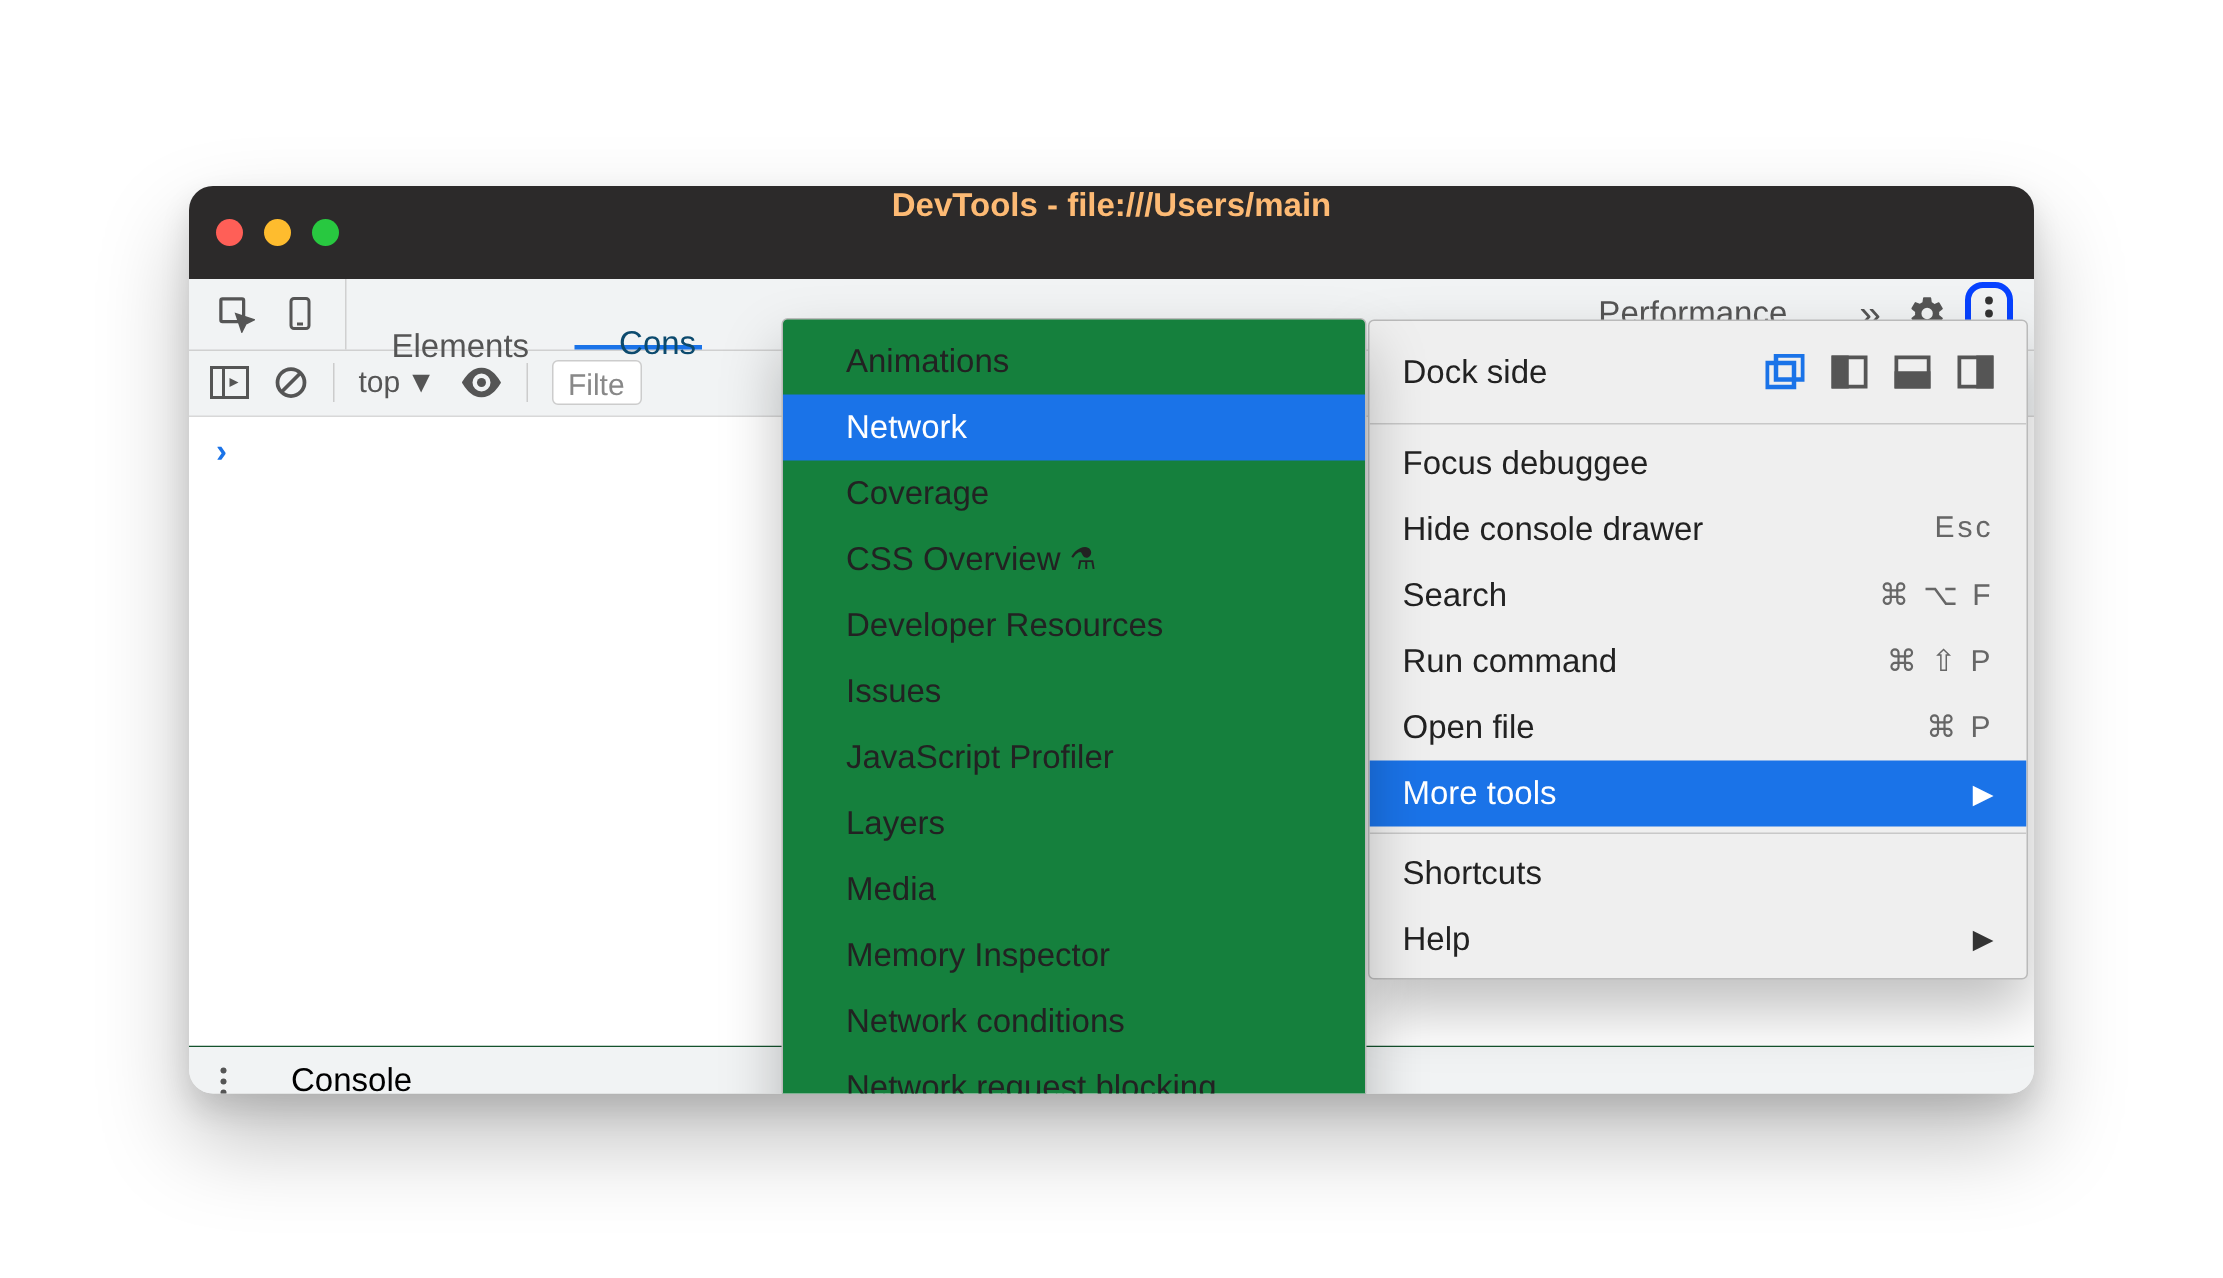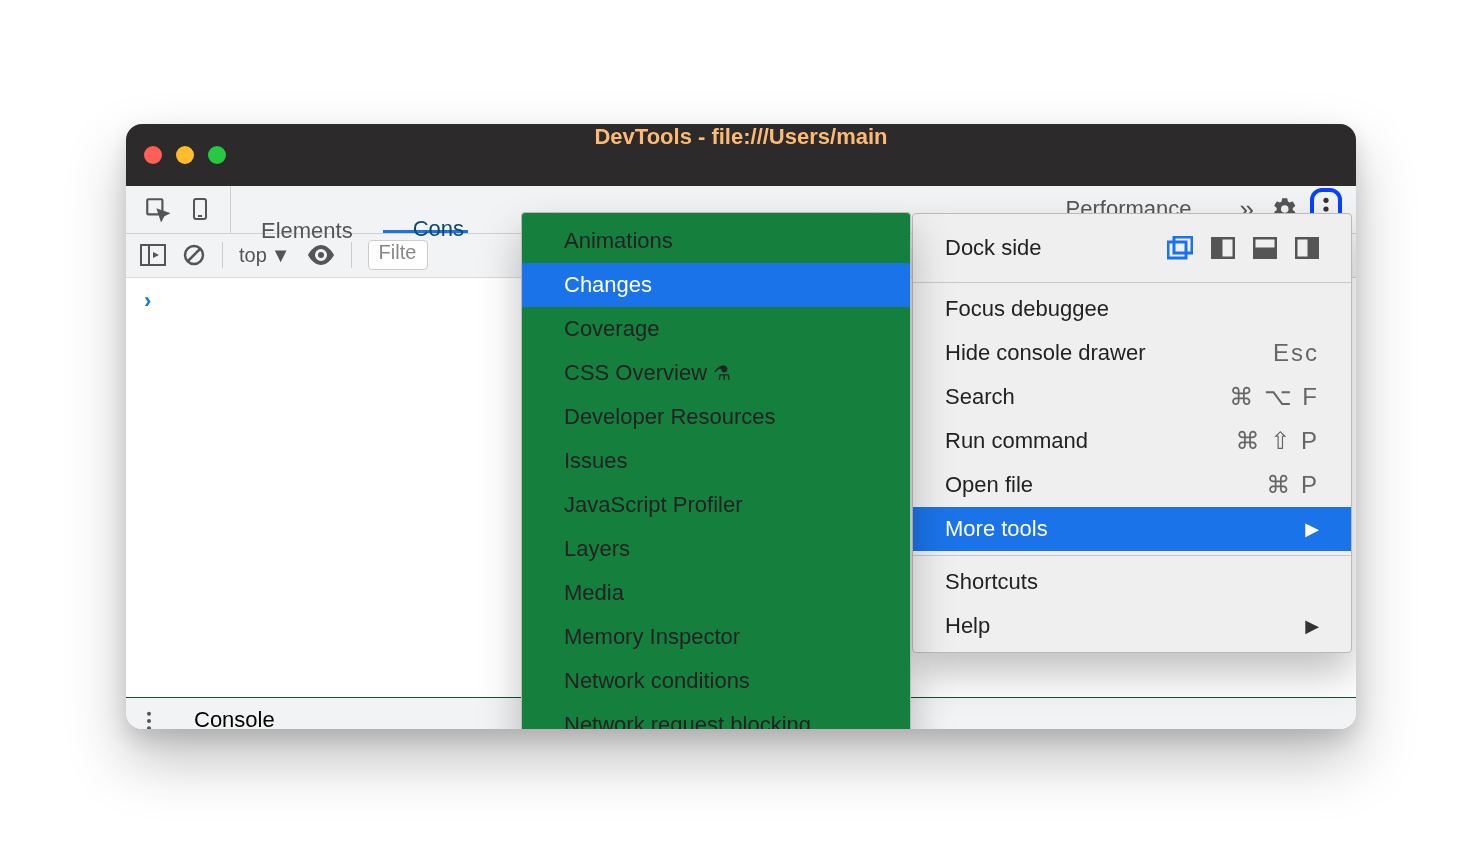--- a/index.html
+++ b/index.html
@@ -100,21 +100,21 @@
     padding: 0 14px;
     font-size:20px;
     color:#555;
   }
   .cb-divider { width:1px; height:26px; background:#ccc; }
   .ctx {
     display:flex; align-items:center; gap:4px;
   }
   .filter-box {
     height:30px; border:1px solid #ccc; border-radius:4px;
-    padding:0 10px; display:flex; align-items:flex-start;
+    padding:0 10px; display:flex; align-items:flex-end;
     background:#fff; color:#888;
     min-width:60px;
   }
 
   
   .console-body {
     background:#fff; height: calc(100% - 46px - 48px - 44px - 48px);
     position:relative;
   }
   .prompt {
@@ -143,27 +143,27 @@
     border-radius:4px;
     box-shadow: 0 20px 40px rgba(0,0,0,0.25);
     font-size:22px;
     color:#222;
     overflow:hidden;
   }
   .menu-section { padding: 4px 0; }
   .menu-sep { height:1px; background:#c8c8c8; margin:0; }
   .menu-row {
     display:flex; align-items:center;
-    height:44px; padding: 0 32px;
+    height:44px; padding: 0 22px;
     justify-content:space-between;
   }
   .menu-row.dock { height:60px; }
   .menu-row-label { flex:1; }
   .menu-row.hover { background:#1a73e8; color:#fff; }
-  .shortcut { color:#666; font-size:24px; letter-spacing:2px; }
+  .shortcut { color:#666; font-size:20px; letter-spacing:2px; }
   .dock-icons { display:flex; gap:18px; align-items:center; }
   .dock-icon { color:#555; }
   .dock-icon.active { color:#1a73e8; }
   .submenu-arrow { font-size:18px; }
 
   
   .submenu {
     position:absolute;
     top: 88px; left: 395px;
     width: 390px;
@@ -355,21 +355,21 @@
           <span class="submenu-arrow" style="color:#333">▶</span>
         </div>
       </div>
     </div>
 
     <div class="submenu">
       <div class="submenu-item">
           <span>Animations</span>
         </div>
       <div class="submenu-item hover">
-          <span>Changes</span>
+          <span>Network</span>
         </div>
       <div class="submenu-item">
           <span>Coverage</span>
         </div>
       <div class="submenu-item">
           <span>CSS Overview</span>
           <span class="exp">⚗</span>
         </div>
       <div class="submenu-item">
           <span>Developer Resources</span>

